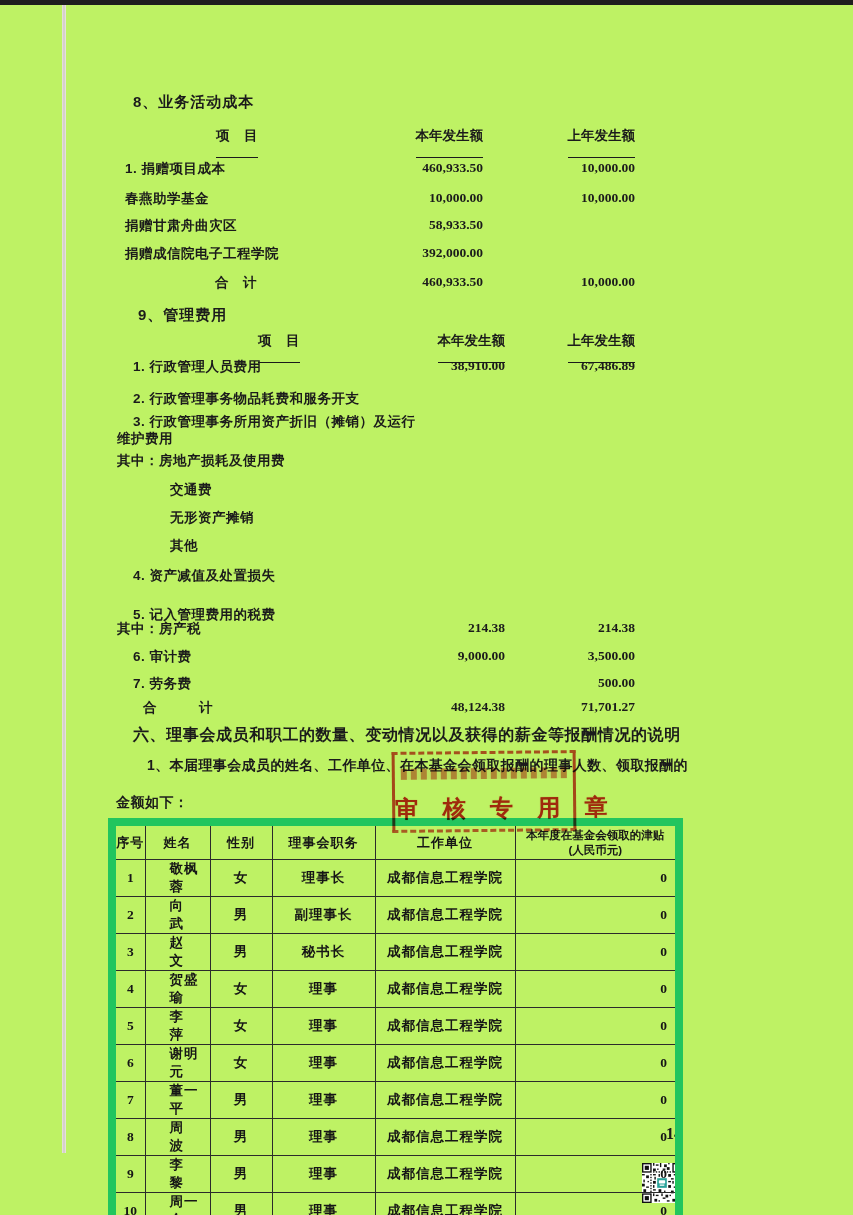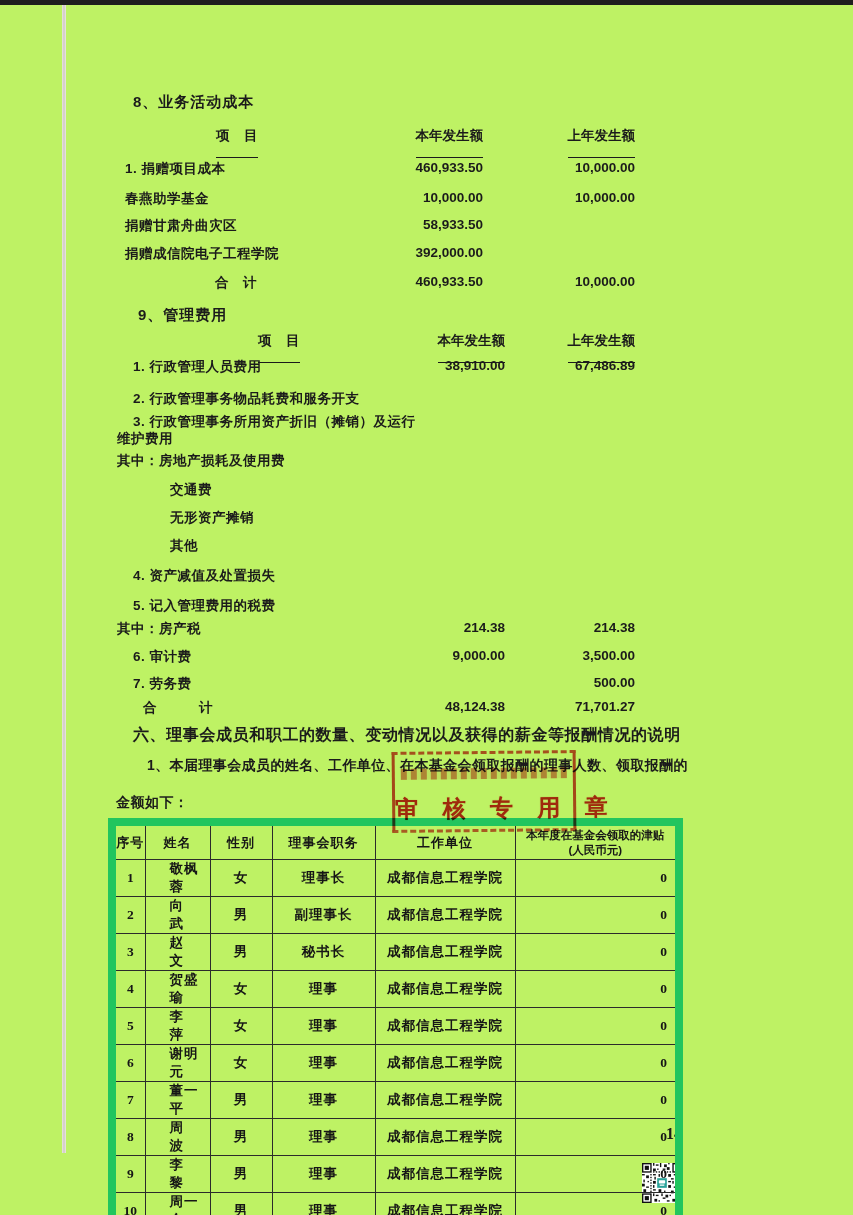--- a/index.html
+++ b/index.html
@@ -14,21 +14,21 @@
   #page-edge{left:62px;top:5px;width:4px;height:1148px;
     background:linear-gradient(to right,#eae6e3,#cfc8c4,#ece8e5);}
   
   .sec-title{font-size:15px;font-weight:700;letter-spacing:1px;white-space:nowrap;}
   
   .fin-head,.fin-rows{position:absolute;left:0;top:0;width:853px;}
   .fin-sec{position:absolute;left:0;width:853px;}
   .fin-row{position:absolute;left:0;width:853px;height:17px;font-size:13.5px;font-weight:700;}
   .fi{position:absolute;white-space:nowrap;letter-spacing:0.5px;}
   .fc,.fp{position:absolute;text-align:right;white-space:nowrap;
-    font-family:Liberation Sans, sans-serif;font-size:13.5px;font-weight:700;}
+    font-family:Liberation Serif, serif;font-size:13.5px;font-weight:700;}
   .ul{border-bottom:1.5px solid #1b1b1b;padding-bottom:14px;}
   
   #sec8 .fi{left:125px;}
   #sec8 .fc{left:310px;width:173px;}
   #sec8 .fp{left:461px;width:174px;}
   #sec8 .fin-head .fi{left:216px;}
   #sec8 .fin-row.total .fi{left:215px;}
   #sec8 .fin-rows .fin-row:nth-of-type(1){top:33px;}
   #sec8 .fin-rows .fin-row:nth-of-type(2){top:63px;padding-left:24px;}
   #sec8 .fin-rows .fin-row:nth-of-type(3){top:90px;}
@@ -44,21 +44,21 @@
   #sec9 .fin-row.total .fi{left:143px;}
   #sec9 .fin-rows .fin-row:nth-of-type(1){top:26px;}
   #sec9 .fin-rows .fin-row:nth-of-type(2){top:58px;}
   #sec9 .fin-rows .fin-row:nth-of-type(3){top:81px;}
   #sec9 .fin-rows .fin-row:nth-of-type(4){top:98px;}
   #sec9 .fin-rows .fin-row:nth-of-type(5){top:120px;}
   #sec9 .fin-rows .fin-row:nth-of-type(6){top:149px;}
   #sec9 .fin-rows .fin-row:nth-of-type(7){top:177px;}
   #sec9 .fin-rows .fin-row:nth-of-type(8){top:205px;}
   #sec9 .fin-rows .fin-row:nth-of-type(9){top:235px;text-align:right;}
-  #sec9 .fin-rows .fin-row:nth-of-type(10){top:265px;}
+  #sec9 .fin-rows .fin-row:nth-of-type(10){top:274px;}
   #sec9 .fin-rows .fin-row:nth-of-type(11){top:288px;}
   #sec9 .fin-rows .fin-row:nth-of-type(12){top:316px;}
   #sec9 .fin-rows .fin-row:nth-of-type(13){top:343px;}
   #sec9 .fin-rows .fin-row:nth-of-type(14){top:367px;}
   
   #sec6-title{left:133px;top:725px;font-size:16px;font-weight:700;letter-spacing:0.6px;white-space:nowrap;}
   #sec6-para1{left:147px;top:757px;font-size:14px;font-weight:600;letter-spacing:0.4px;white-space:nowrap;}
   #sec6-para2{left:116px;top:794px;font-size:14px;font-weight:600;letter-spacing:0.5px;}
   
   #stamp{left:392px;top:751px;width:178px;height:75px;z-index:6;

